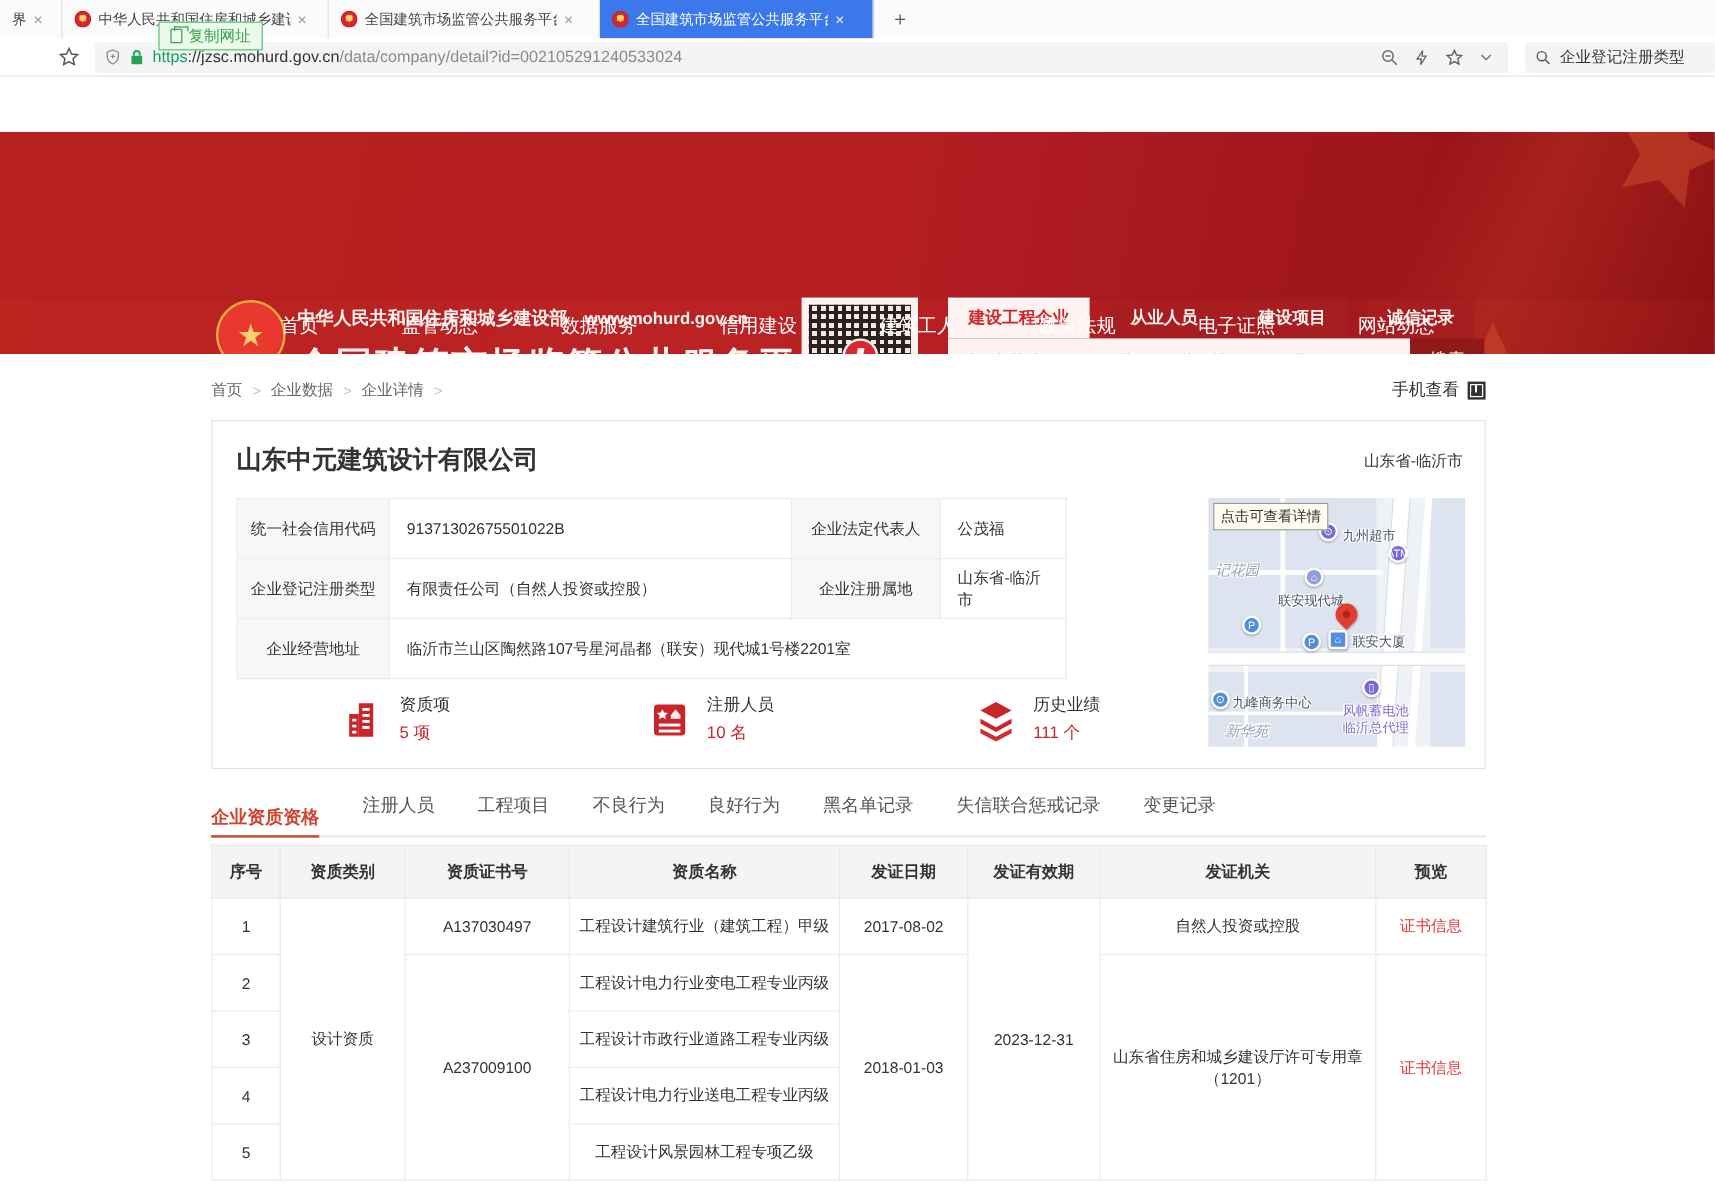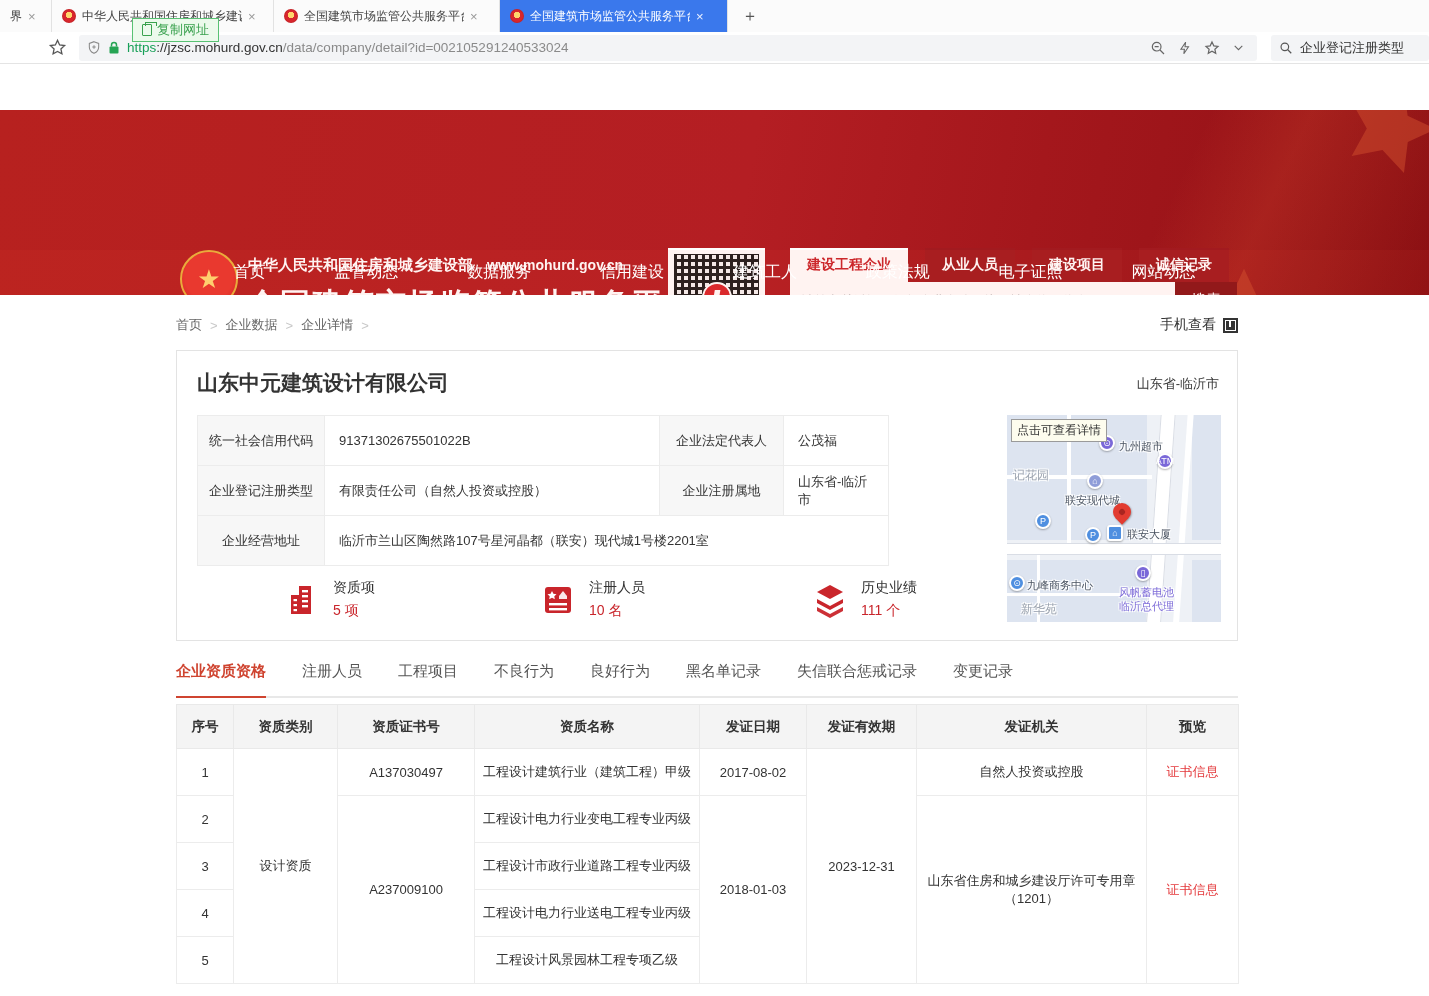--- a/index.html
+++ b/index.html
@@ -104,32 +104,32 @@
     border-left:1px solid #d9dde5; border-right:1px solid #d9dde5; transform:rotate(4deg); }
   .map-road-v2 { position:absolute; left:173px; top:-6px; width:6px; height:230px; background:#fff; transform:rotate(4deg); }
   .map-road-h { position:absolute; left:-4px; top:128px; width:224px; height:12px; background:#fff;
     border-top:1px solid #d9dde5; border-bottom:1px solid #d9dde5; }
   .map-road-thin { position:absolute; background:#fff; }
   .map-tip { position:absolute; left:4px; top:4px; background:#fdfcee; border:1px solid #9a9a9a; color:#333;
     font-size:12px; padding:2px 5px; z-index:4; }
   .map-label { position:absolute; font-size:11px; color:#4a5361; white-space:nowrap;
     text-shadow:1px 1px 0 #fff,-1px -1px 0 #fff,1px -1px 0 #fff,-1px 1px 0 #fff; z-index:3; }
   .map-label.purple { color:#7d6bd8; }
-  .map-label.gray { color:#9aa2ae; font-size:12px; }
+  .map-label.gray { color:#9aa2ae; font-size:12px;font-style:italic; }
   .poi { position:absolute; width:16px; height:16px; border-radius:50%; background:#7a68d8; border:2px solid #fff;
     box-shadow:0 1px 2px rgba(0,0,0,.3); color:#fff; font-size:9px; display:flex; align-items:center; justify-content:center; z-index:2; }
   .poi.blue { background:#4f8fe0; }
   .red-marker { position:absolute; width:18px; height:18px; background:#e23b30; border-radius:50% 50% 50% 0;
     transform:rotate(-45deg); z-index:3; box-shadow:0 1px 2px rgba(0,0,0,.35); }
   .red-marker:after { content:""; position:absolute; left:6px; top:6px; width:6px; height:6px; border-radius:50%; background:#a92520; }
 
   
   .detail-tabs { margin-top:21px; display:flex; gap:36px; border-bottom:2px solid #e8e8e8; height:36px; }
   .dtab { font-size:15px; color:#555; padding-bottom:12px; cursor:pointer; white-space:nowrap; }
-  .dtab.on { color:#cf4430; border-bottom:2px solid #cf4430; margin-bottom:-2px; font-weight:bold; }
+  .dtab.on { color:#cf4430; border-bottom:2px solid #cf4430; margin-bottom:-2px; font-weight:bold;margin-top:10px; }
 
   
   .qual-table { margin-top:6px; border-collapse:collapse; table-layout:fixed; width:1062px; }
   .qual-table th { background:#f4f4f4; border:1px solid #e9e9e9; height:44px; font-size:13.5px; color:#333; font-weight:bold; }
   .qual-table td { border:1px solid #ececec; height:47px; font-size:13px; color:#333; text-align:center; padding:4px 8px; }
   .cert-link { color:#e4393c; cursor:pointer; }
 </style>
 </head>
 <body>
 

